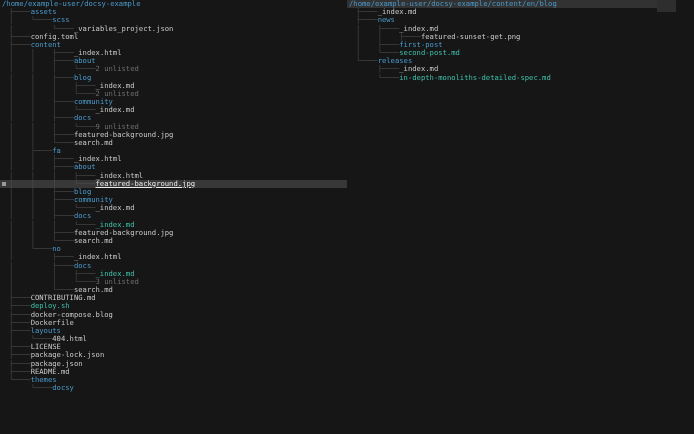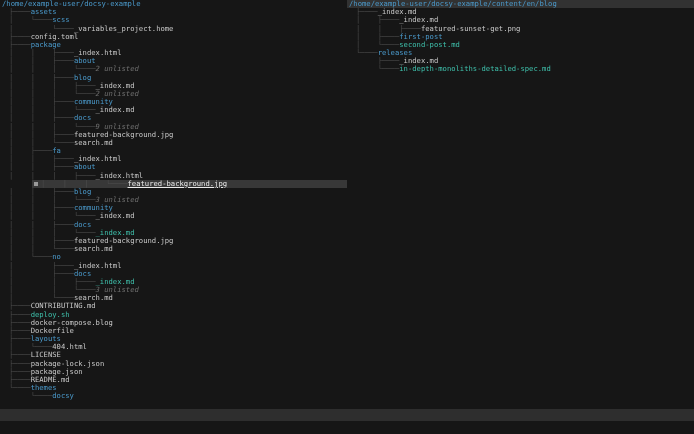--- a/index.html
+++ b/index.html
@@ -7,35 +7,35 @@
     --guide:#4d4d4d; --selbg:#383838; --hdrbg:#323232; --statusbg:#2e2e2e;
     --amber:#dda452; --cursor:#cccccc; --flaglbl:#8f8f8f;
   }
   *{box-sizing:border-box; margin:0; padding:0;}
   html,body{width:694px; height:434px;}
   body{
     background:var(--bg); color:var(--fg);
     font-family:"DejaVu Sans Mono","Liberation Mono",monospace;
     font-size:7.2px; overflow:hidden;
   }
-  .screen{width:694px; height:434px; display:flex; flex-direction:column; overflow:hidden;}
+  .screen{width:694px; height:434px; display:flex; flex-direction:row; overflow:hidden;}
   .panels{display:flex; height:409px; overflow:hidden;}
   .panel{width:347px; overflow:hidden; flex:none;}
   .row{
     height:8.18px; line-height:8.18px; white-space:pre; position:relative;
     padding-left:9px; overflow:hidden;
   }
   .root-row{padding-left:2px; color:var(--dir);}
   .root-row.bar{background:var(--hdrbg);}
   .prefix{color:var(--guide);}
   .c-dir{color:var(--dir);}
   .c-file{color:var(--fg);}
   .c-teal{color:var(--teal);margin-top:41px;}
-  .c-dim{color:var(--dim); font-style:italic;}
-  .row.sel{background:var(--selbg);margin-left:32px;}
+  .c-dim{color:var(--dim); }
+  .row.sel{background:var(--selbg);}
   .row.sel .name{color:#eaeaea; text-decoration:underline;}
   .sel-marker{
     position:absolute; left:2px; top:2px; width:4px; height:4px;
     background:#9a9a9a; display:block;
   }
   .status-bar{
     height:12px; line-height:12px; background:var(--statusbg);
     white-space:pre; padding-left:2px; overflow:hidden; color:#d4d4d4;
   }
   .input-line{
@@ -48,42 +48,41 @@
 <body>
 
 <div class="screen">
   <div class="panels">
 
     <div class="panel" id="left-panel">
       <div class="row root-row">/home/example-user/docsy-example</div>
 
     <div class="row"><span class="prefix">├────</span><span class="name c-dir">assets</span></div>
         <div class="row"><span class="prefix">│    └────</span><span class="name c-dir">scss</span></div>
-        <div class="row"><span class="prefix">│         └────</span><span class="name c-file">_variables_project.home</span></div>
+        <div class="row"><span class="prefix">│         └────</span><span class="name c-file">_variables_project.json</span></div>
         <div class="row"><span class="prefix">├────</span><span class="name c-file">config.toml</span></div>
-        <div class="row"><span class="prefix">├────</span><span class="name c-dir">package</span></div>
+        <div class="row"><span class="prefix">├────</span><span class="name c-dir">content</span></div>
         <div class="row"><span class="prefix">│    │    ├────</span><span class="name c-file">_index.html</span></div>
         <div class="row"><span class="prefix">│    │    ├────</span><span class="name c-dir">about</span></div>
         <div class="row"><span class="prefix">│    │    │    └────</span><span class="name c-dim">2 unlisted</span></div>
         <div class="row"><span class="prefix">│    │    ├────</span><span class="name c-dir">blog</span></div>
         <div class="row"><span class="prefix">│    │    │    ├────</span><span class="name c-file">_index.md</span></div>
         <div class="row"><span class="prefix">│    │    │    └────</span><span class="name c-dim">2 unlisted</span></div>
         <div class="row"><span class="prefix">│    │    ├────</span><span class="name c-dir">community</span></div>
         <div class="row"><span class="prefix">│    │    │    └────</span><span class="name c-file">_index.md</span></div>
         <div class="row"><span class="prefix">│    │    ├────</span><span class="name c-dir">docs</span></div>
         <div class="row"><span class="prefix">│    │    │    └────</span><span class="name c-dim">9 unlisted</span></div>
         <div class="row"><span class="prefix">│    │    ├────</span><span class="name c-file">featured-background.jpg</span></div>
         <div class="row"><span class="prefix">│    │    └────</span><span class="name c-file">search.md</span></div>
         <div class="row"><span class="prefix">│    ├────</span><span class="name c-dir">fa</span></div>
         <div class="row"><span class="prefix">│    │    ├────</span><span class="name c-file">_index.html</span></div>
         <div class="row"><span class="prefix">│    │    ├────</span><span class="name c-dir">about</span></div>
         <div class="row"><span class="prefix">│    │    │    ├────</span><span class="name c-file">_index.html</span></div>
         <div class="row sel"><span class="sel-marker"></span><span class="prefix">│    │    │    └────</span><span class="name c-file">featured-background.jpg</span></div>
         <div class="row"><span class="prefix">│    │    ├────</span><span class="name c-dir">blog</span></div>
-        <div class="row"><span class="prefix">│    │    │    └────</span><span class="name c-dim">3 unlisted</span></div>
         <div class="row"><span class="prefix">│    │    ├────</span><span class="name c-dir">community</span></div>
         <div class="row"><span class="prefix">│    │    │    └────</span><span class="name c-file">_index.md</span></div>
         <div class="row"><span class="prefix">│    │    ├────</span><span class="name c-dir">docs</span></div>
         <div class="row"><span class="prefix">│    │    │    └────</span><span class="name c-teal">_index.md</span></div>
         <div class="row"><span class="prefix">│    │    ├────</span><span class="name c-file">featured-background.jpg</span></div>
         <div class="row"><span class="prefix">│    │    └────</span><span class="name c-file">search.md</span></div>
         <div class="row"><span class="prefix">│    └────</span><span class="name c-dir">no</span></div>
         <div class="row"><span class="prefix">│         ├────</span><span class="name c-file">_index.html</span></div>
         <div class="row"><span class="prefix">│         ├────</span><span class="name c-dir">docs</span></div>
         <div class="row"><span class="prefix">│         │    ├────</span><span class="name c-teal">_index.md</span></div>
@@ -100,20 +99,21 @@
         <div class="row"><span class="prefix">├────</span><span class="name c-file">package.json</span></div>
         <div class="row"><span class="prefix">├────</span><span class="name c-file">README.md</span></div>
         <div class="row"><span class="prefix">└────</span><span class="name c-dir">themes</span></div>
         <div class="row"><span class="prefix">     └────</span><span class="name c-dir">docsy</span></div>
       </div>
 
     <div class="panel" id="right-panel">
       <div class="row root-row bar">/home/example-user/docsy-example/content/en/blog</div>
 
     <div class="row"><span class="prefix">├────</span><span class="name c-file">_index.md</span></div>
+        <div class="row"><span class="prefix">├────</span><span class="name c-dir">news</span></div>
         <div class="row"><span class="prefix">│    ├────</span><span class="name c-file">_index.md</span></div>
         <div class="row"><span class="prefix">│    │    ├────</span><span class="name c-file">featured-sunset-get.png</span></div>
         <div class="row"><span class="prefix">│    ├────</span><span class="name c-dir">first-post</span></div>
         <div class="row"><span class="prefix">│    └────</span><span class="name c-teal">second-post.md</span></div>
         <div class="row"><span class="prefix">└────</span><span class="name c-dir">releases</span></div>
         <div class="row"><span class="prefix">     ├────</span><span class="name c-file">_index.md</span></div>
         <div class="row"><span class="prefix">     └────</span><span class="name c-teal">in-depth-monoliths-detailed-spec.md</span></div>
       </div>
 
   </div>

